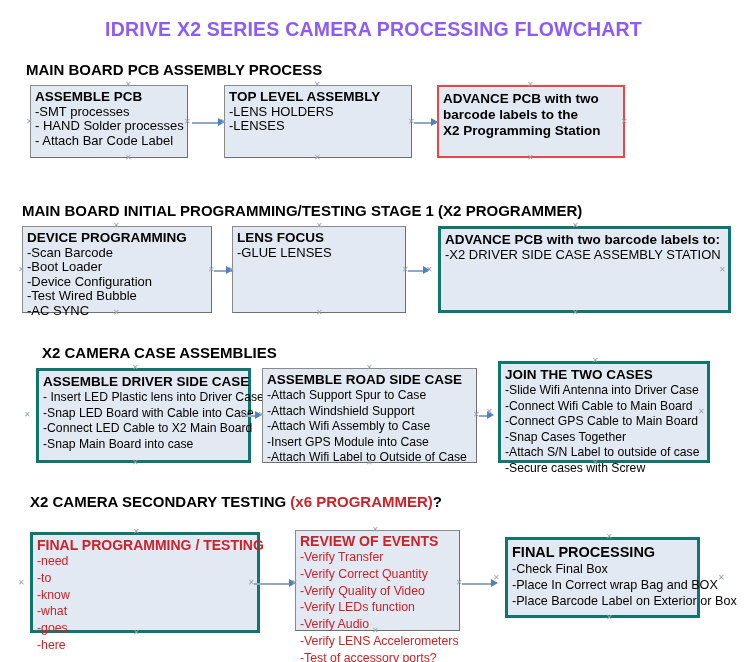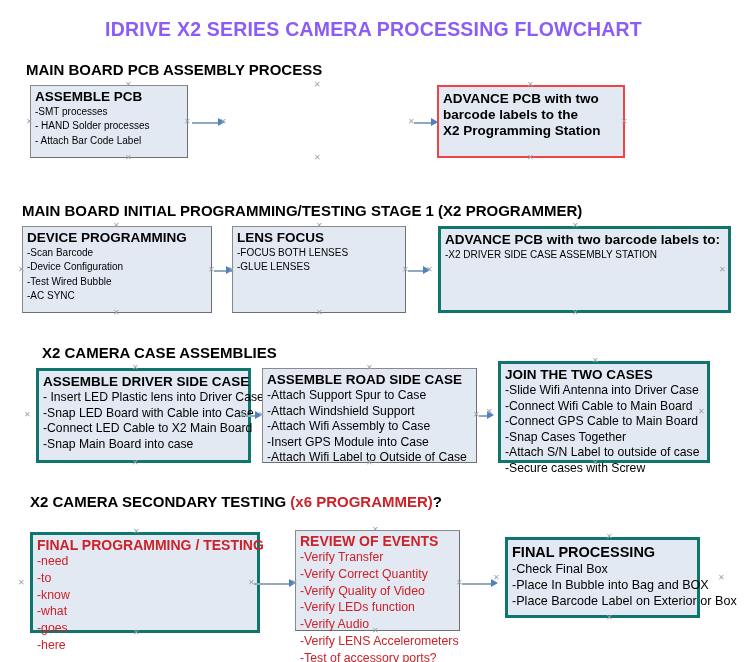--- a/index.html
+++ b/index.html
@@ -46,21 +46,21 @@
     white-space:nowrap;
   }
   .bx-head{
     font-weight:bold;
     font-size:13.5px;
     line-height:16px;
     color:#000000;
     white-space:nowrap;
   }
   .bx-line{
-    font-size:10px;
+    font-size:13px;
     line-height:14.4px;
     color:#000000;
     white-space:nowrap;
   }
   .box.red .bx-head{color:#CC2229;font-size:14px;}
   .box.red .bx-line{color:#CC2229;font-size:12.3px;line-height:16.8px;}
 
   
   .h-lg .bx-head{font-size:14.5px;line-height:17px;}
   .l-lg .bx-line{font-size:12.6px;line-height:16px;}
@@ -102,20 +102,27 @@
     </div>
   </div>
   <div class="tick" style="left:125px;top:81px;">✕</div>
   <div class="tick" style="left:26px;top:118px;">✕</div>
   <div class="tick" style="left:125px;top:154px;">✕</div>
   <div class="tick" style="left:184px;top:118px;">✕</div>
 
   <div class="conn" style="left:192px;top:122px;width:28px;"></div>
   <div class="arrow" style="left:218px;top:118px;"></div>
 
+  <div class="box gray" style="left:224px;top:85px;width:188px;height:73px;">
+    <div class="box-inner">
+      <div class="bx-head">TOP LEVEL ASSEMBLY</div>
+      <div class="bx-line">-LENS HOLDERS</div>
+      <div class="bx-line">-LENSES</div>
+    </div>
+  </div>
   <div class="tick" style="left:314px;top:81px;">✕</div>
   <div class="tick" style="left:220px;top:118px;">✕</div>
   <div class="tick" style="left:314px;top:154px;">✕</div>
   <div class="tick" style="left:408px;top:118px;">✕</div>
 
   <div class="conn" style="left:414px;top:122px;width:22px;"></div>
   <div class="arrow" style="left:431px;top:118px;"></div>
 
   <div class="box mid" style="left:437px;top:85px;width:188px;height:73px;">
     <div class="box-inner" style="top:4px;">
@@ -129,37 +136,37 @@
   <div class="tick" style="left:527px;top:154px;">✕</div>
 
   <div class="section-head" style="left:22px;top:202px;">
     <span>MAIN BOARD INITIAL PROGRAMMING/TESTING STAGE 1 (X2 PROGRAMMER)</span>
   </div>
 
   <div class="box gray" style="left:22px;top:226px;width:190px;height:87px;">
     <div class="box-inner">
       <div class="bx-head">DEVICE PROGRAMMING</div>
       <div class="bx-line">-Scan Barcode</div>
+      <div class="bx-line">-Boot Loader</div>
       <div class="bx-line">-Device Configuration</div>
       <div class="bx-line">-Test Wired Bubble</div>
       <div class="bx-line">-AC SYNC</div>
     </div>
   </div>
   <div class="tick" style="left:113px;top:222px;">✕</div>
   <div class="tick" style="left:18px;top:266px;">✕</div>
   <div class="tick" style="left:113px;top:309px;">✕</div>
   <div class="tick" style="left:208px;top:266px;">✕</div>
 
   <div class="conn thin" style="left:214px;top:270px;width:18px;"></div>
   <div class="arrow" style="left:226px;top:266px;"></div>
 
   <div class="box gray" style="left:232px;top:226px;width:174px;height:87px;">
     <div class="box-inner">
       <div class="bx-head">LENS FOCUS</div>
-      <div class="bx-line">-FOCUS BOTH LENSES</div>
       <div class="bx-line">-GLUE LENSES</div>
     </div>
   </div>
   <div class="tick" style="left:316px;top:222px;">✕</div>
   <div class="tick" style="left:228px;top:266px;">✕</div>
   <div class="tick" style="left:316px;top:309px;">✕</div>
   <div class="tick" style="left:402px;top:266px;">✕</div>
 
   <div class="conn" style="left:408px;top:270px;width:20px;"></div>
   <div class="arrow" style="left:423px;top:266px;"></div>
@@ -270,21 +277,21 @@
   <div class="tick" style="left:372px;top:627px;">✕</div>
   <div class="tick" style="left:456px;top:579px;">✕</div>
 
   <div class="conn thin" style="left:462px;top:583px;width:32px;"></div>
   <div class="arrow" style="left:491px;top:579px;"></div>
 
   <div class="box dark l-lg h-lg" style="left:497px;top:537px;width:195px;height:81px;">
     <div class="box-inner" style="top:4px;">
       <div class="bx-head">FINAL PROCESSING</div>
       <div class="bx-line"> -Check Final Box</div>
-      <div class="bx-line">-Place In Bubble into Bag and BOX</div>
+      <div class="bx-line">-Place In Correct wrap Bag and BOX</div>
       <div class="bx-line">-Place Barcode Label on Exterior or Box</div>
     </div>
   </div>
   <div class="tick" style="left:606px;top:533px;">✕</div>
   <div class="tick" style="left:493px;top:574px;">✕</div>
   <div class="tick" style="left:606px;top:614px;">✕</div>
   <div class="tick" style="left:718px;top:574px;">✕</div>
 
 </div>
 

